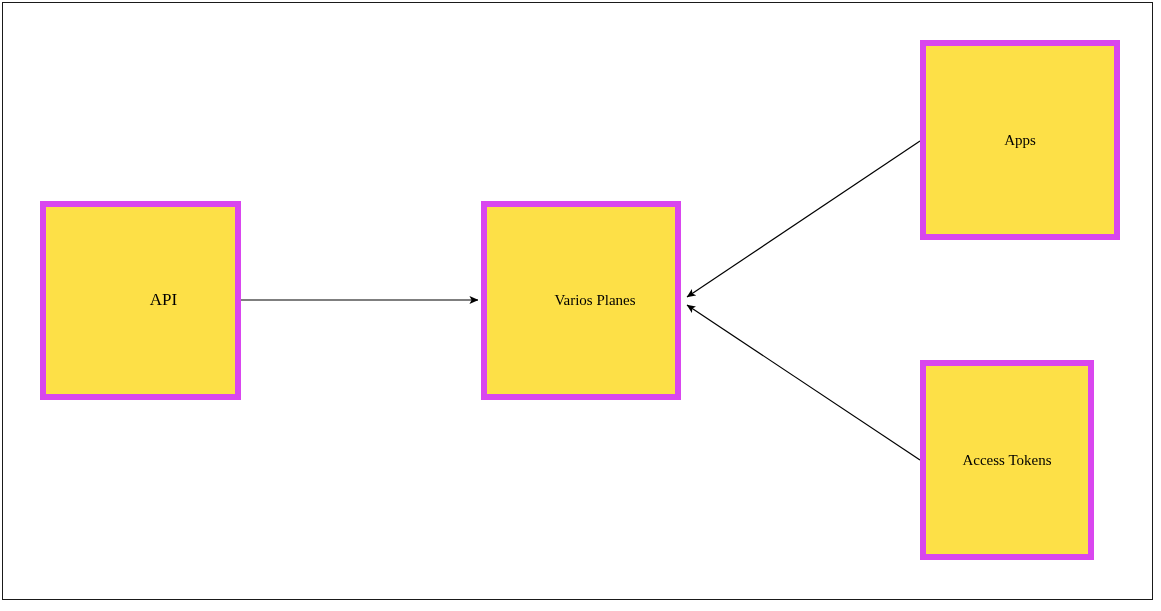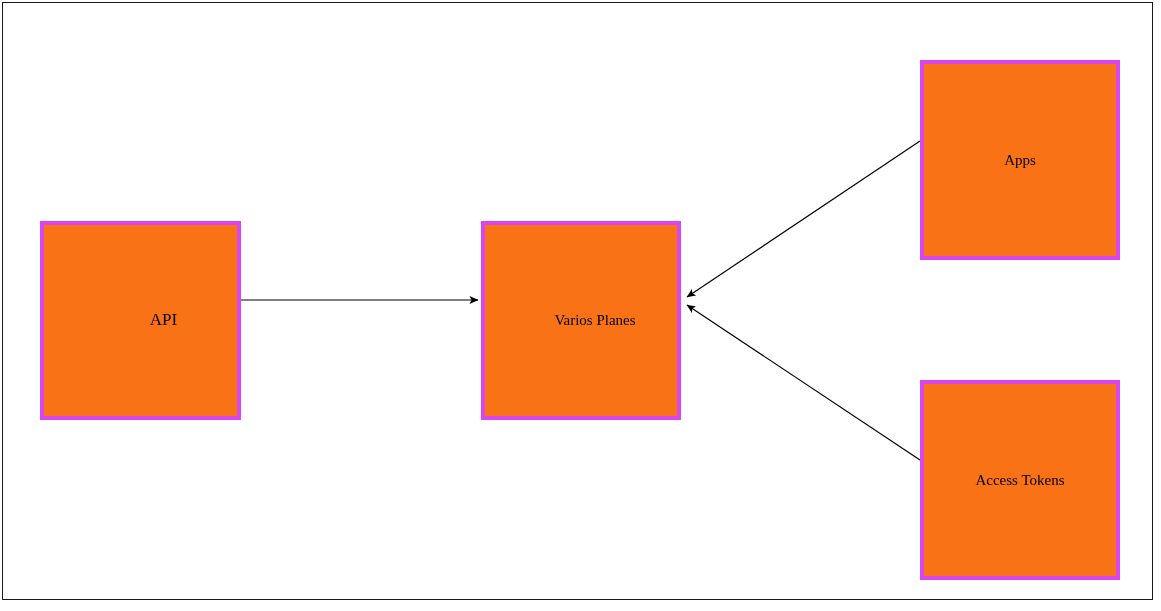--- a/index.html
+++ b/index.html
@@ -34,28 +34,27 @@
   }
   #edges {
     position: absolute;
     left: 0;
     top: 0;
     width: 1161px;
     height: 611px;
   }
   .node {
     position: absolute;
-    background: #f97316;
-    border: 4px solid #d946ef;
+    background: #fde047;
+    border: 6px solid #d946ef;
     box-sizing: border-box;
     display: flex;
     align-items: center;
     justify-content: center;
     text-align: center;
-    margin-top: 20px;
   }
   .node-label {
     color: #000000;
     font-family: "Liberation Serif", "DejaVu Serif", serif;
     line-height: 1.1;
     white-space: nowrap;
   }
   .size-lg { font-size: 17px; }
   .size-md { font-size: 15px; }
 </style>
@@ -85,17 +84,17 @@
   </div>
 
   <div class="node" style="left:481px; top:201px; width:200px; height:199px;padding-left:28px;">
     <span class="node-label size-md">Varios Planes</span>
   </div>
 
   <div class="node" style="left:920px; top:40px; width:200px; height:200px;">
     <span class="node-label size-md">Apps</span>
   </div>
 
-  <div class="node" style="left:920px; top:360px; width:200px; height:200px;">
+  <div class="node" style="left:920px; top:360px; width:174px; height:200px;">
     <span class="node-label size-md">Access Tokens</span>
   </div>
 
 </div>
 
 </body></html>

